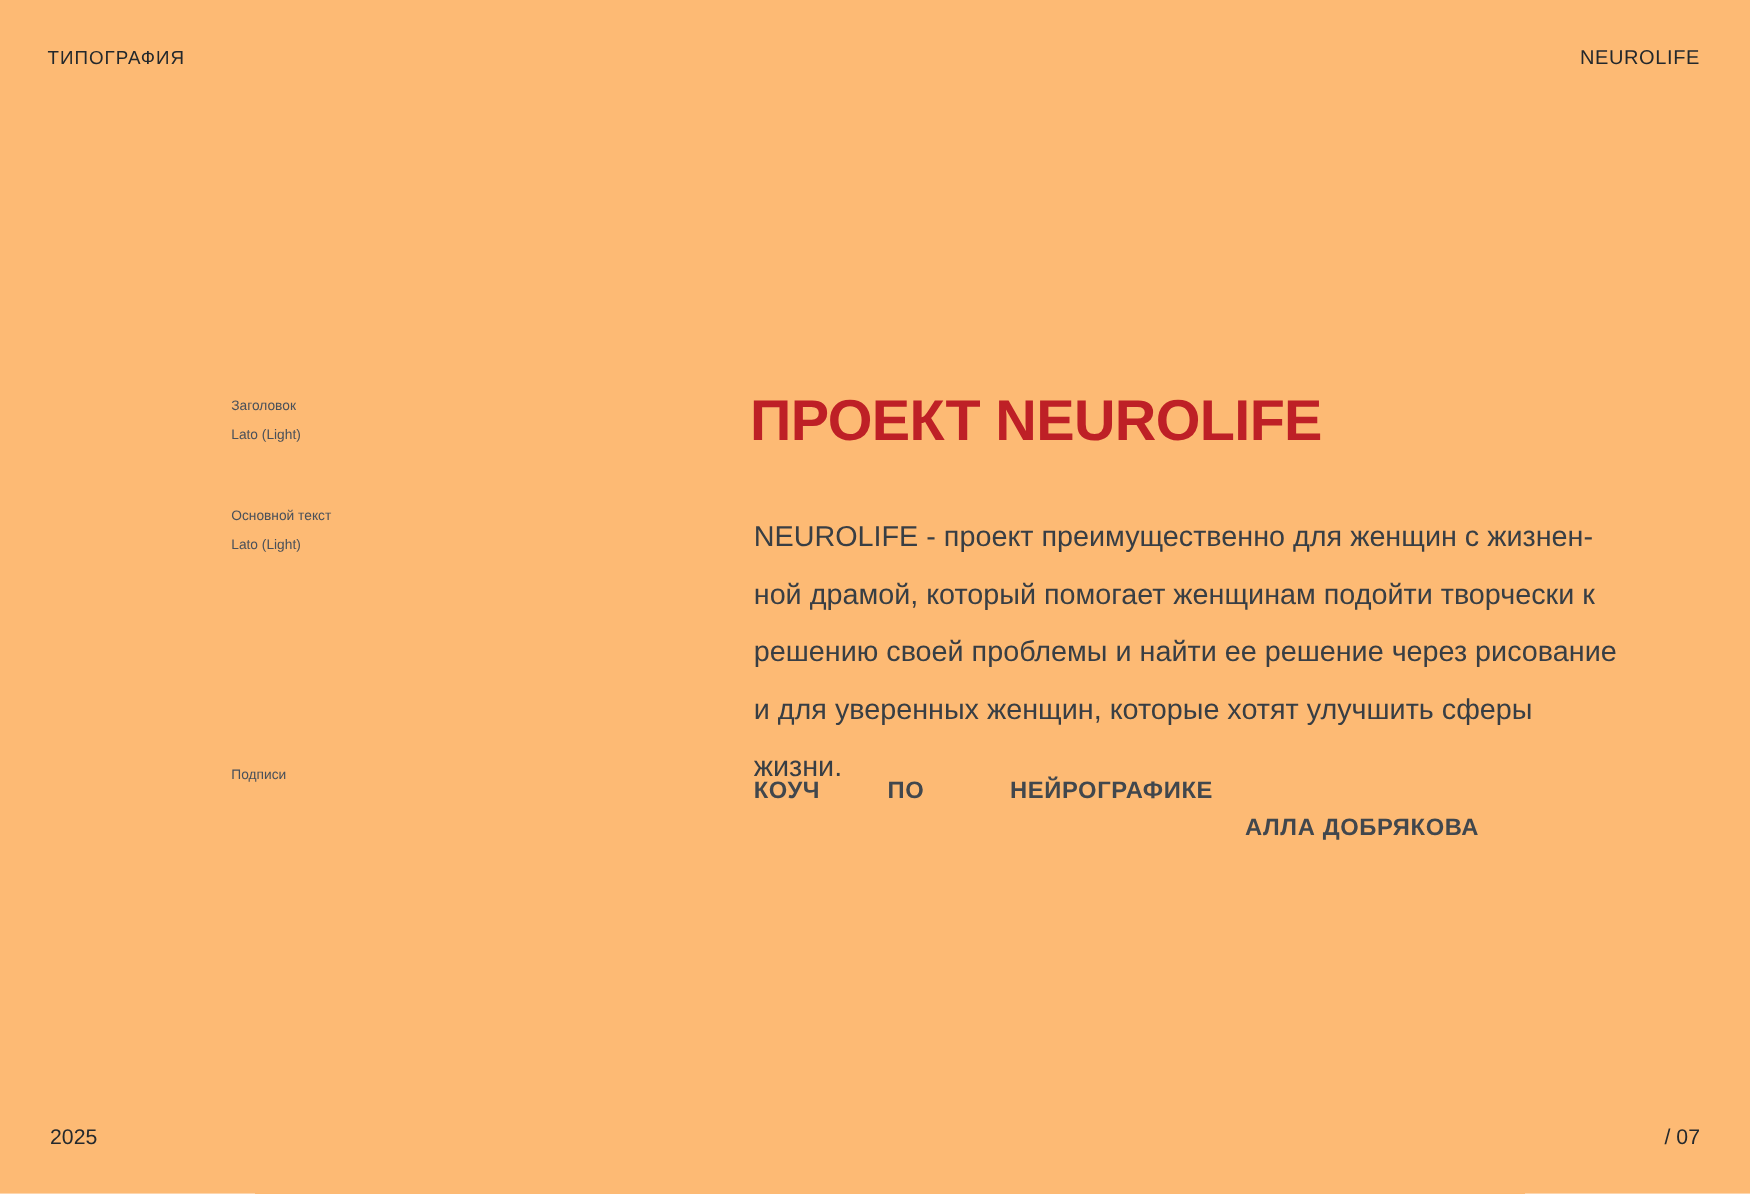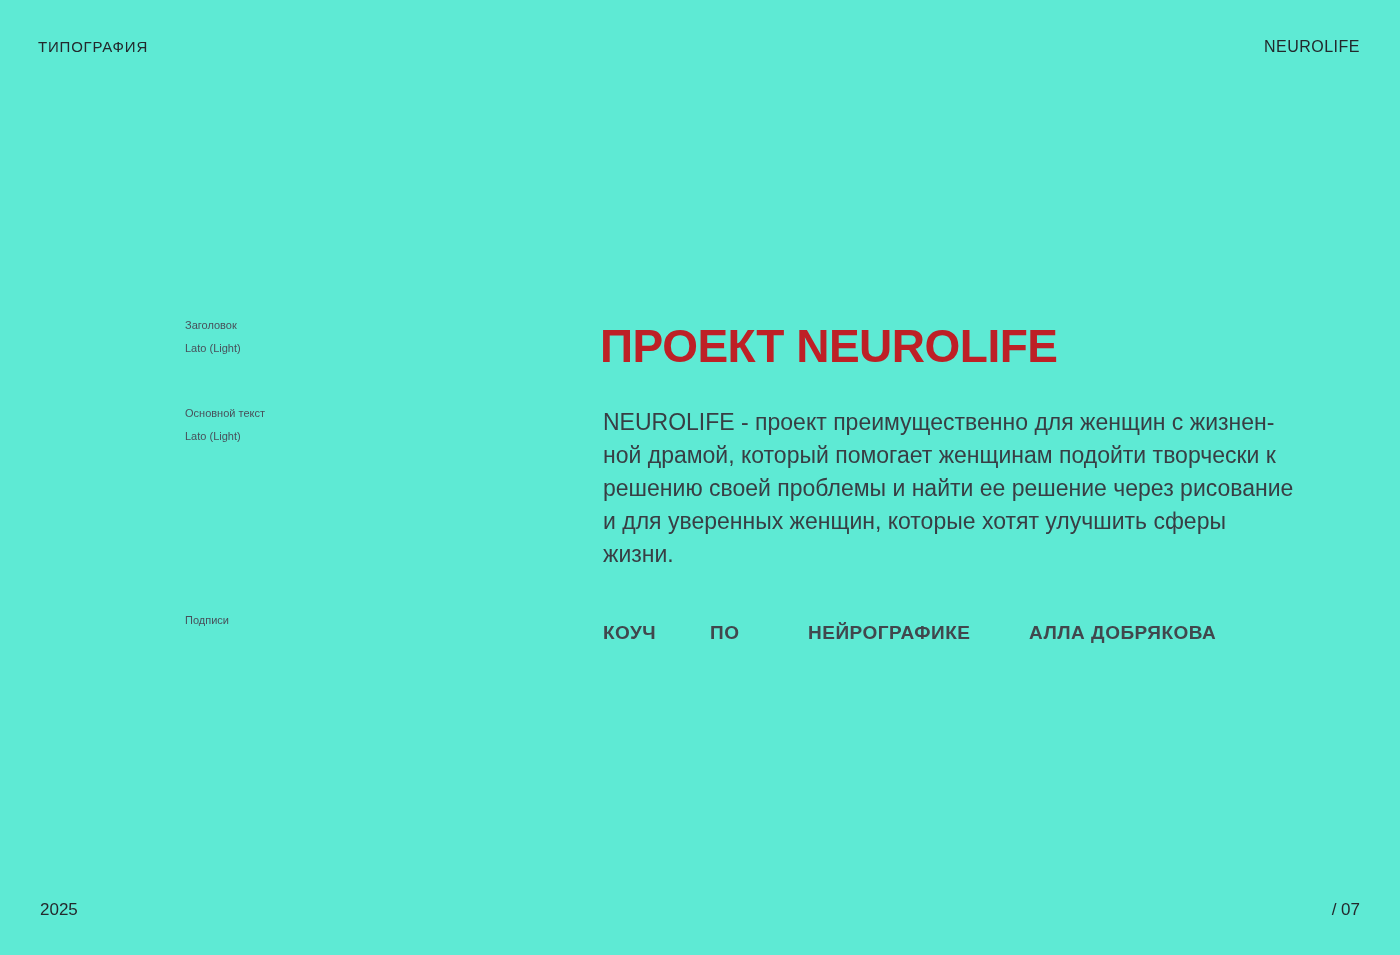--- a/index.html
+++ b/index.html
@@ -2,21 +2,21 @@
 <html lang="ru"><head>
 <meta charset="utf-8">
 <title>NEUROLIFE — Типография</title>
 <style>
   * { margin: 0; padding: 0; box-sizing: border-box; }
   html, body { background: #ffffff; }
   .page {
     position: relative;
     width: 1400px;
     height: 955px;
-    background: #5eead4;
+    background: #fdba74;
     overflow: hidden;
     font-family: "Liberation Sans", "DejaVu Sans", sans-serif;
   }
 
   
   .kicker {
     position: absolute;
     top: 38px;
     font-size: 15px;
     letter-spacing: 0.8px;
@@ -37,51 +37,51 @@
     font-weight: 300;
   }
   .label-group--heading  { top: 314px; }
   .label-group--body     { top: 402px; }
   .label-group--captions { top: 609px; }
 
   
   .main-heading {
     position: absolute;
     left: 600px;
-    top: 322px;
+    top: 312px;
     font-size: 46px;
     line-height: 1.05;
     font-weight: 700;
     letter-spacing: -0.5px;
     color: #be2026;
   }
   .body-text {
     position: absolute;
     left: 603px;
     top: 406px;
     width: 780px;
     font-size: 23px;
-    line-height: 33px;
+    line-height: 46px;
     font-weight: 300;
     color: #383e44;
     white-space: pre-line;
   }
   .caption-word {
     position: absolute;
     top: 622px;
     font-size: 19px;
     font-weight: 700;
     letter-spacing: 0.5px;
     color: #41474d;
     white-space: nowrap;
   }
   .caption-word--1 { left: 603px; }
   .caption-word--2 { left: 710px; }
   .caption-word--3 { left: 808px; }
-  .caption-word--4 { left: 1029px; }
+  .caption-word--4 { left: 996px; margin-top: 30px; }
 
   
   .footer-item {
     position: absolute;
     top: 900px;
     font-size: 17px;
     color: #24292d;
     font-weight: 400;
   }
   .footer-item--left  { left: 40px; }

